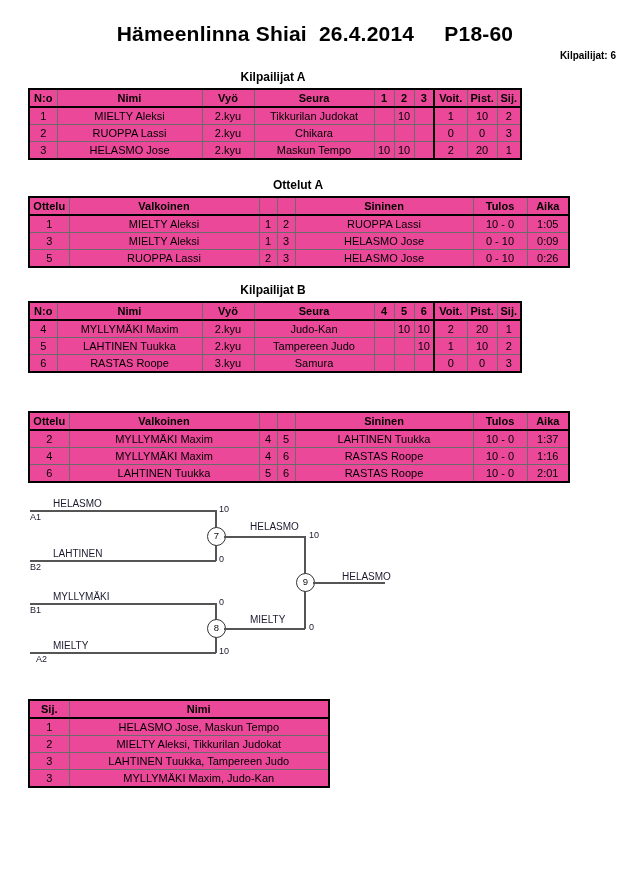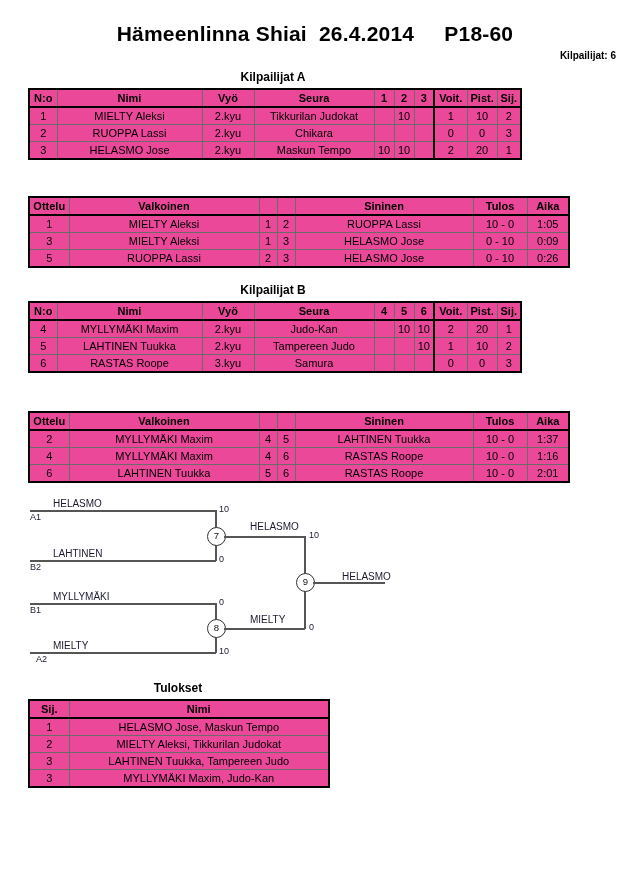--- a/index.html
+++ b/index.html
@@ -147,20 +147,21 @@
         <td>10</td>
         <td>10</td>
         <td></td>
         <td class="thin">2</td>
         <td>20</td>
         <td>1</td>
       </tr>
     </tbody>
   </table>
 
+  <div class="caption" style="left:28px;top:178px;width:540px;">Ottelut A</div>
   <table class="grid" style="left:28px;top:196px;width:540px;">
     <colgroup>
         <col style="width:40px">
         <col style="width:190px">
         <col style="width:18px">
         <col style="width:18px">
         <col style="width:178px">
         <col style="width:54px">
         <col style="width:42px">
       </colgroup>
@@ -359,21 +360,20 @@
     <div class="bk-name" style="left:230px;top:124px;">MIELTY</div>
     <div class="bk-line bk-h" style="left:224px;top:138px;width:81px;"></div>
     <div class="bk-score" style="left:309px;top:132px;">0</div>
 
     <div class="bk-line bk-v" style="left:304px;top:46px;height:93px;"></div>
     <div class="bk-node" style="left:296px;top:83px;">9</div>
     <div class="bk-name" style="left:322px;top:81px;">HELASMO</div>
     <div class="bk-line bk-h" style="left:313px;top:92px;width:72px;"></div>
   </div>
 
-  <div class="caption" style="left:28px;top:681px;width:300px;">Tulokset</div>
   <table class="grid" style="left:28px;top:699px;width:300px;">
     <colgroup>
         <col style="width:40px">
         <col style="width:260px">
       </colgroup>
     <thead>
         <tr>
       <th>Sij.</th>
       <th>Nimi</th>
     </tr>

